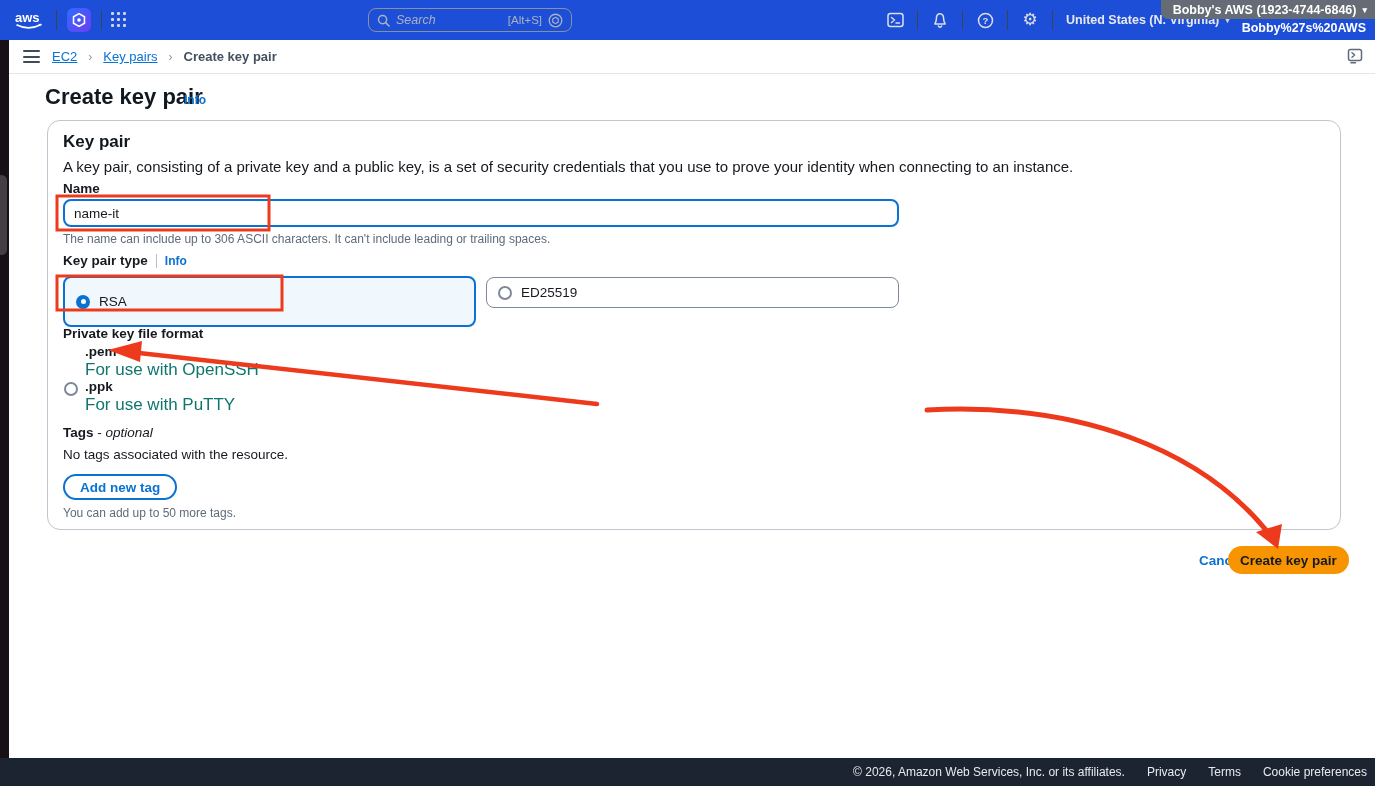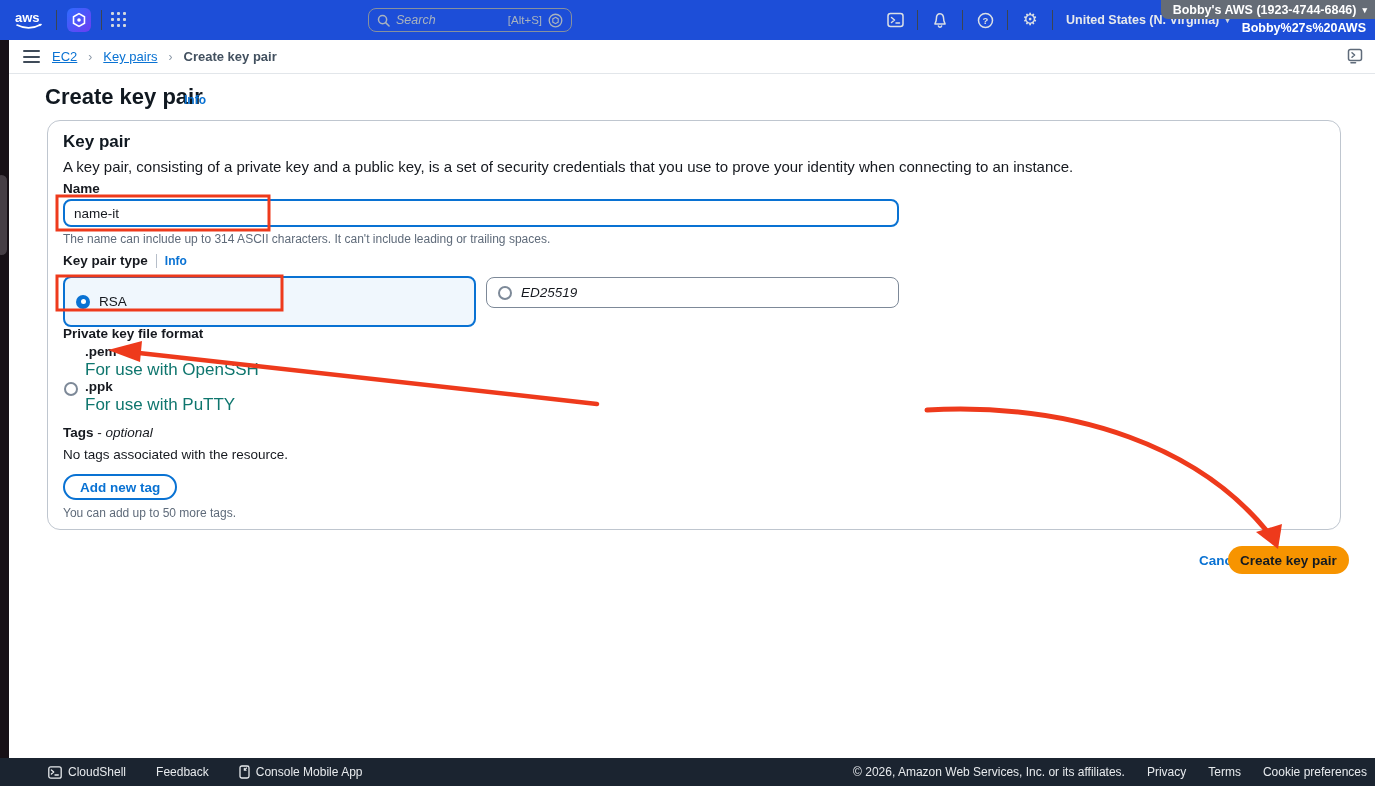--- a/index.html
+++ b/index.html
@@ -50,21 +50,21 @@
   .lbl-name{position:absolute;left:15px;top:60px;}
   .name-input{position:absolute;left:15px;top:78px;width:836px;height:28px;border:2px solid #0972d3;border-radius:8px;
     font-size:13.5px;padding:0 9px;color:#16191f;outline:none;font-family:"Liberation Sans",sans-serif;}
   .name-constraint{position:absolute;left:15px;top:111px;font-size:12px;color:#5f6b7a;}
   .type-row{position:absolute;left:15px;top:132px;display:flex;align-items:center;gap:8px;}
   .mini-div{width:1px;height:14px;background:#b6bec9;}
   .info-link{font-size:12px;font-weight:700;color:#0972d3;cursor:pointer;}
   .tile{position:absolute;display:flex;align-items:center;gap:9px;padding:0 11px;border-radius:8px;
     font-size:13.5px;color:#16191f;cursor:pointer;}
   .tile-rsa{left:15px;top:155px;width:413px;height:51px;border:2px solid #0972d3;background:#f0f7fd;}
-  .tile-ed{left:438px;top:156px;width:413px;height:31px;border:1px solid #7d8998;background:#fff;font-style:italic;}
+  .tile-ed{left:438px;top:156px;width:413px;height:31px;border:1px solid #7d8998;background:#fff;}
   .radio{width:14px;height:14px;border-radius:50%;flex:none;cursor:pointer;}
   .radio.sel{background:#0972d3;position:relative;}
   .radio.sel::after{content:'';position:absolute;left:4.5px;top:4.5px;width:5px;height:5px;border-radius:50%;background:#fff;}
   .radio.unsel{border:2px solid #7d8998;background:#fff;}
   .lbl-format{position:absolute;left:15px;top:205px;}
   .fmt-radio{position:absolute;}
   .fmt-label{position:absolute;font-size:13.5px;font-weight:700;color:#16191f;}
   .fmt-desc{position:absolute;font-size:17px;color:#0f766e;}
   .tags-row{position:absolute;left:15px;top:304px;font-size:13.5px;color:#16191f;}
   .tags-opt{font-style:italic;}
@@ -200,21 +200,21 @@
 
   <h1 class="page-title" style="margin:0;">Create key pair</h1>
   <span class="title-info">Info</span>
 
   <div class="card">
     <div class="card-title">Key pair</div>
     <div class="card-desc">A key pair, consisting of a private key and a public key, is a set of security credentials that you use to prove your identity when connecting to an instance.</div>
 
     <div class="lbl lbl-name">Name</div>
     <input class="name-input" type="text" value="name-it" style="">
-    <div class="name-constraint">The name can include up to 314 ASCII characters. It can't include leading or trailing spaces.</div>
+    <div class="name-constraint">The name can include up to 306 ASCII characters. It can't include leading or trailing spaces.</div>
 
     <div class="type-row">
       <span class="lbl">Key pair type</span>
       <span class="mini-div"></span>
       <span class="info-link">Info</span>
     </div>
 
     <div class="tile tile-rsa">
       <span class="radio sel"></span>
       <span>RSA</span>
@@ -241,40 +241,20 @@
     </div>
     <div class="tags-empty">No tags associated with the resource.</div>
     <div class="add-tag-btn">Add new tag</div>
     <div class="tags-limit">You can add up to 50 more tags.</div>
   </div>
 
   <span class="cancel-btn">Cancel</span>
   <span class="submit-btn">Create key pair</span>
 
   <div class="footer">
-    <div class="f-left">
-      <span class="f-item">
-        <svg width="14" height="13" viewBox="0 0 14 13">
-          <rect x="0.8" y="0.8" width="12.4" height="11.4" rx="2" fill="none" stroke="#e7eaed" stroke-width="1.3"></rect>
-          <path d="M3.4 4 l2.3 2 -2.3 2" fill="none" stroke="#e7eaed" stroke-width="1.3" stroke-linecap="round" stroke-linejoin="round"></path>
-          <line x1="7" y1="9" x2="10.3" y2="9" stroke="#e7eaed" stroke-width="1.3" stroke-linecap="round"></line>
-        </svg>
-        <span>CloudShell</span>
-      </span>
-      <span class="f-item">
-        <span>Feedback</span>
-      </span>
-      <span class="f-item">
-        <svg width="11" height="14" viewBox="0 0 11 14">
-          <rect x="1" y="1" width="9" height="12" rx="1.8" fill="none" stroke="#e7eaed" stroke-width="1.3"></rect>
-          <path d="M7.5 3 l-2.2 2.2 M5.3 3.4 v1.8 h1.8" fill="none" stroke="#e7eaed" stroke-width="1.1" stroke-linecap="round"></path>
-        </svg>
-        <span>Console Mobile App</span>
-      </span>
-    </div>
     <div class="f-right">
       <span>© 2026, Amazon Web Services, Inc. or its affiliates.</span>
       <span class="f-link">Privacy</span>
       <span class="f-link">Terms</span>
       <span class="f-link">Cookie preferences</span>
     </div>
   </div>
 
   <svg class="annot" viewBox="0 0 1375 786">
     <rect x="57" y="196" width="212" height="34" fill="none" stroke="#ee3a1c" stroke-width="3"></rect>

